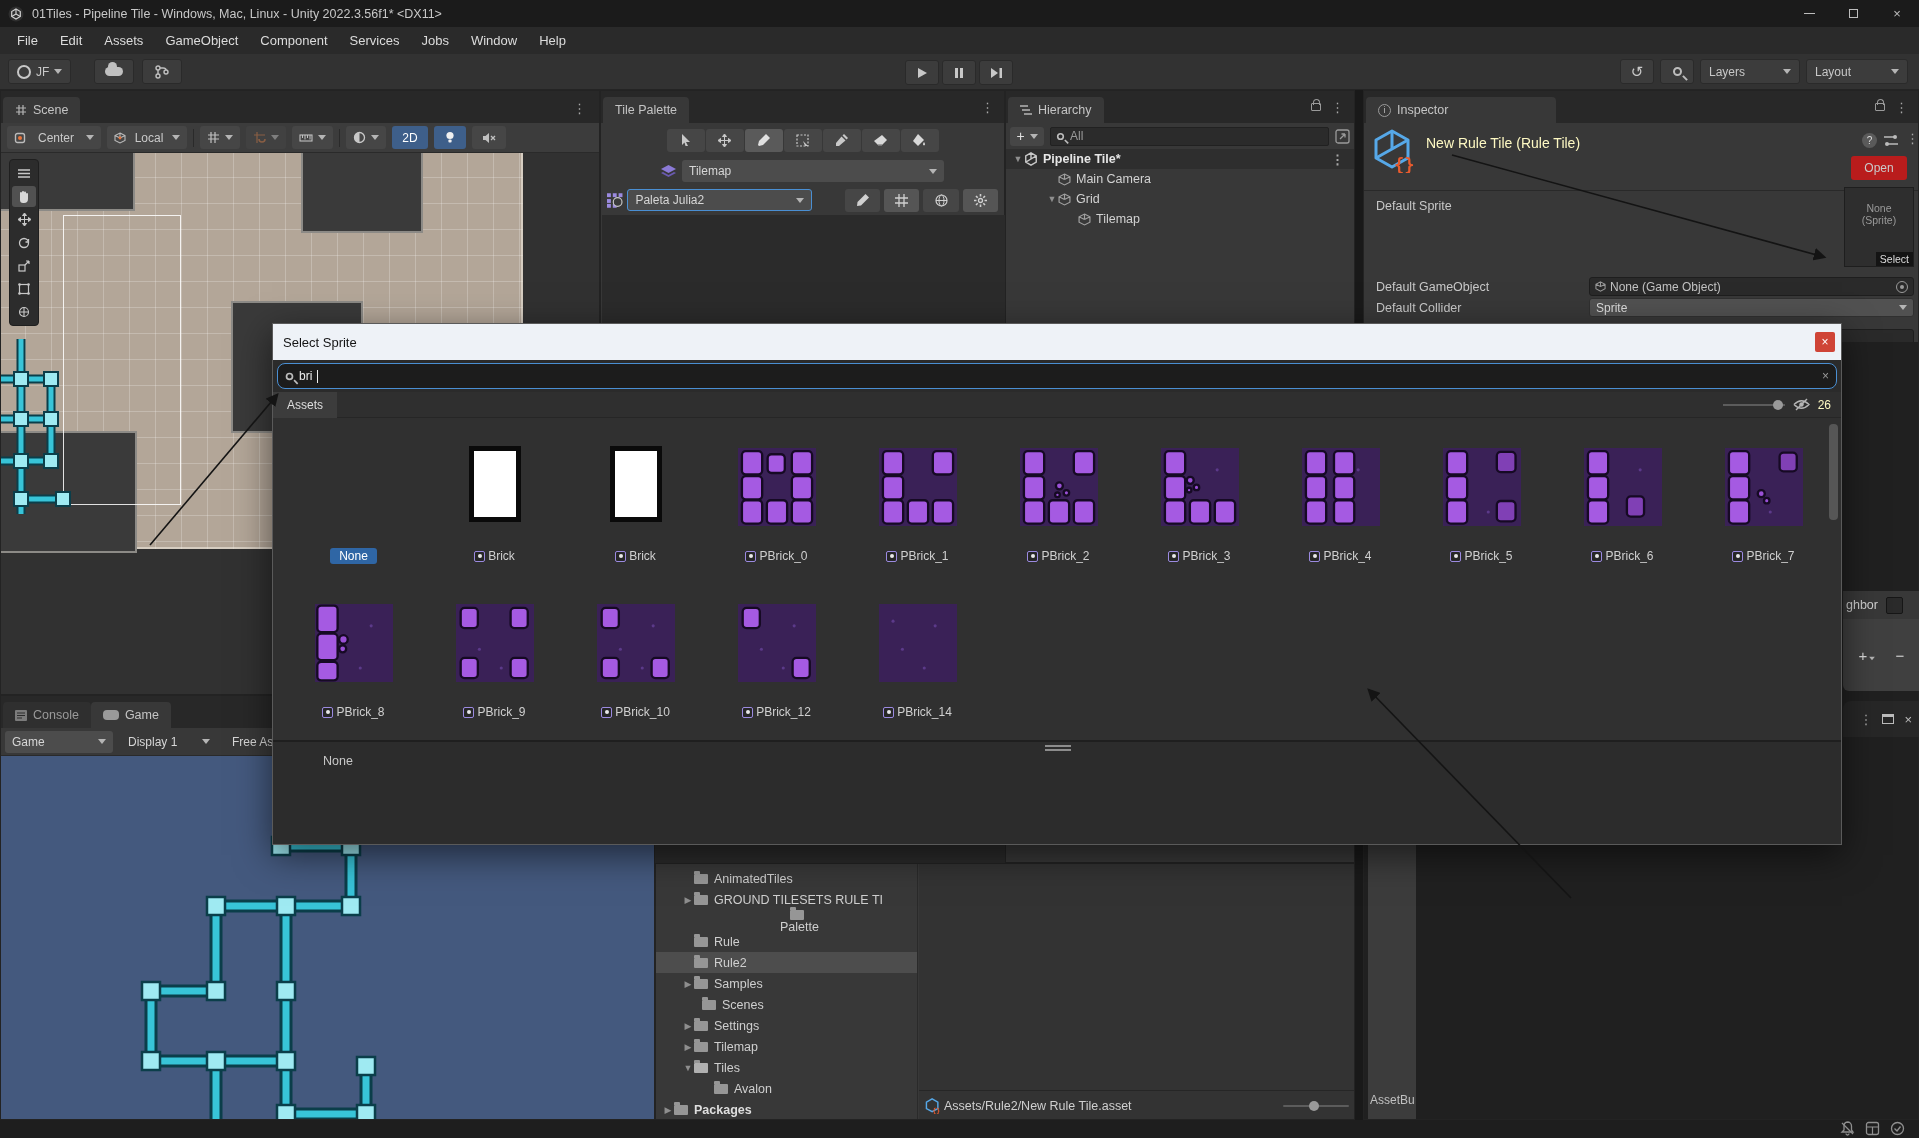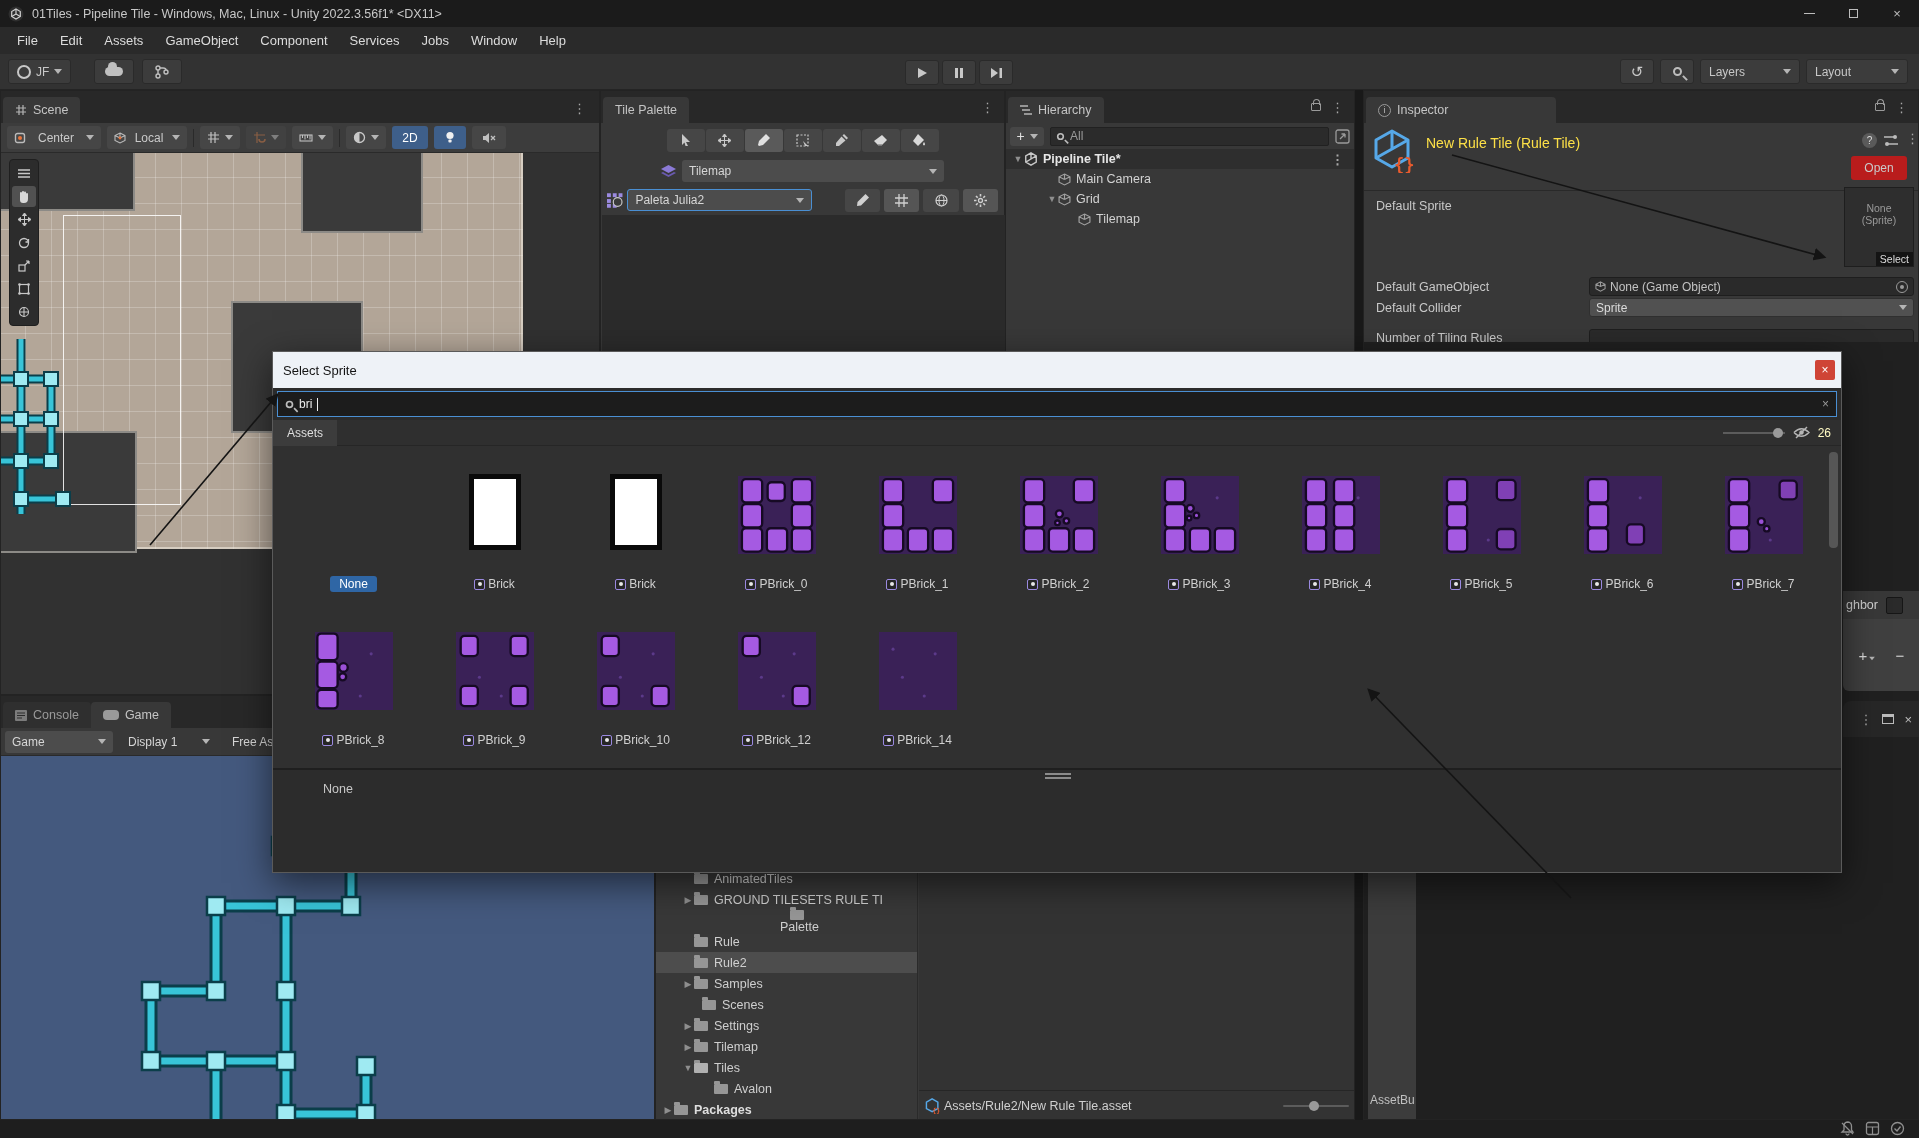--- a/index.html
+++ b/index.html
@@ -69,26 +69,26 @@
   #insp-lower { position:absolute; left:0; top:251px; width:554px; height:777px; background:#202020; }
 
   
   #project-panel { left:655px; top:863px; width:700px; height:257px; overflow:hidden; }
   .prow { height:21px; display:flex; align-items:center; font-size:12.5px; color:#cfcfcf; }
   .prow.sel { background:#4d4d4d; }
   .folder { width:14px; height:10px; background:#969696; border-radius:1px; position:relative; flex:none; }
   .folder::before { content:''; position:absolute; top:-3px; left:0; width:6px; height:3px; background:#969696; border-radius:1px 1px 0 0; }
 
   
-  #dialog { left:272px; top:351px; width:1570px; height:522px; background:#303030; border:1px solid #5a5a5a; box-shadow:0 10px 34px rgba(0,0,0,.55); z-index:40; }
+  #dialog { left:272px; top:323px; width:1570px; height:522px; background:#303030; border:1px solid #5a5a5a; box-shadow:0 10px 34px rgba(0,0,0,.55); z-index:40; }
   #dlg-header { position:absolute; left:0; top:0; width:1568px; height:36px; background:#eef2f7; display:flex; align-items:center; }
   #dlg-title { color:#141414; font-size:13px; margin-left:10px; }
   #dlg-close { position:absolute; right:6px; top:8px; width:20px; height:20px; background:#cf4436; color:#fff; border-radius:2px; display:flex; align-items:center; justify-content:center; font-size:12px; }
   #dlg-searchrow { position:absolute; left:0; top:36px; width:1568px; height:32px; background:#2b2b2b; }
-  #dlg-search { position:absolute; left:4px; top:3px; width:1560px; height:26px; background:#1c1c1c; border:1.5px solid #4a8fd3; border-radius:0; display:flex; align-items:center; padding:0 7px; gap:5px; color:#ececec; }
+  #dlg-search { position:absolute; left:4px; top:3px; width:1560px; height:26px; background:#1c1c1c; border:1.5px solid #4a8fd3; border-radius:8px; display:flex; align-items:center; padding:0 7px; gap:5px; color:#ececec; }
   .caret-bar { width:1px; height:13px; background:#f0f0f0; }
   #dlg-tabsbar { position:absolute; left:0; top:68px; width:1568px; height:26px; background:#2f2f2f; border-bottom:1px solid #262626; display:flex; align-items:center; }
   #dlg-tab { height:26px; background:#3c3c3c; display:flex; align-items:center; padding:0 14px; color:#dedede; }
   #dlg-grid { position:absolute; left:0; top:94px; width:1568px; height:322px; background:#303030; padding:28px 0 0 10px; display:flex; flex-wrap:wrap; align-content:flex-start; row-gap:38px; overflow:hidden; }
   .cell { width:141px; display:flex; flex-direction:column; align-items:center; }
   .thumb { height:82px; display:flex; align-items:flex-start; justify-content:center; }
   .white-brick { width:52px; height:76px; background:#ffffff; border:5px solid #0a0a0a; }
   .cell-label { margin-top:20px; height:16px; display:flex; align-items:center; gap:3px; color:#d0d0d0; }
   .chip { background:#2f66a5; color:#fff; border-radius:3px; padding:1px 9px; }
   .spr-ico { width:11px; height:11px; border:1px solid #9b8ae0; border-radius:2px; background:#262626; position:relative; flex:none; }
@@ -501,21 +501,21 @@
     <span class="lock" style="margin-left:auto;margin-bottom:12px"></span>
     <span class="kebab" style="margin:0 10px 8px 10px">⋮</span>
   </div>
 
   <div class="abs" style="left:0;top:32px;width:554px;height:68px;background:#383838;border-bottom:1px solid #292929">
     <svg class="abs" style="left:8px;top:6px" width="42" height="44" viewBox="0 0 42 44">
       <path d="M20 2 L36 11 V29 L20 38 L4 29 V11 Z" fill="none" stroke="#56a8e8" stroke-width="3" stroke-linejoin="round"></path>
       <path d="M20 2 V20 M20 20 L36 11 M20 20 L4 29" fill="none" stroke="#56a8e8" stroke-width="3"></path>
       <text x="22" y="42" font-size="17" font-weight="bold" fill="#e75b2e" font-family="DejaVu Sans Mono, monospace">{}</text>
     </svg>
-    <span class="abs" style="left:62px;top:12px;font-size:14px;color:#fde047">New Rule Tile (Rule Tile)</span>
+    <span class="abs" style="left:62px;top:12px;font-size:14px;color:#fef9c3">New Rule Tile (Rule Tile)</span>
     <span class="abs" style="left:498px;top:10px;width:15px;height:15px;background:#5a5a5a;border-radius:50%;color:#ddd;display:flex;align-items:center;justify-content:center;font-size:10px">?</span>
     <svg class="abs" style="left:520px;top:11px" width="14" height="13" viewBox="0 0 14 13">
         <path d="M0 3 H10 M4 10 H14" stroke="#bbb" stroke-width="1.5"></path>
         <circle cx="11" cy="3" r="2" fill="#bbb"></circle>
         <circle cx="3" cy="10" r="2" fill="#bbb"></circle>
       </svg>
     <span class="abs kebab" style="left:542px;top:8px">⋮</span>
     <div class="abs sbtn" style="left:487px;top:33px;width:56px;height:24px;background:#b91c1c">
       <span>Open</span>
     </div>

